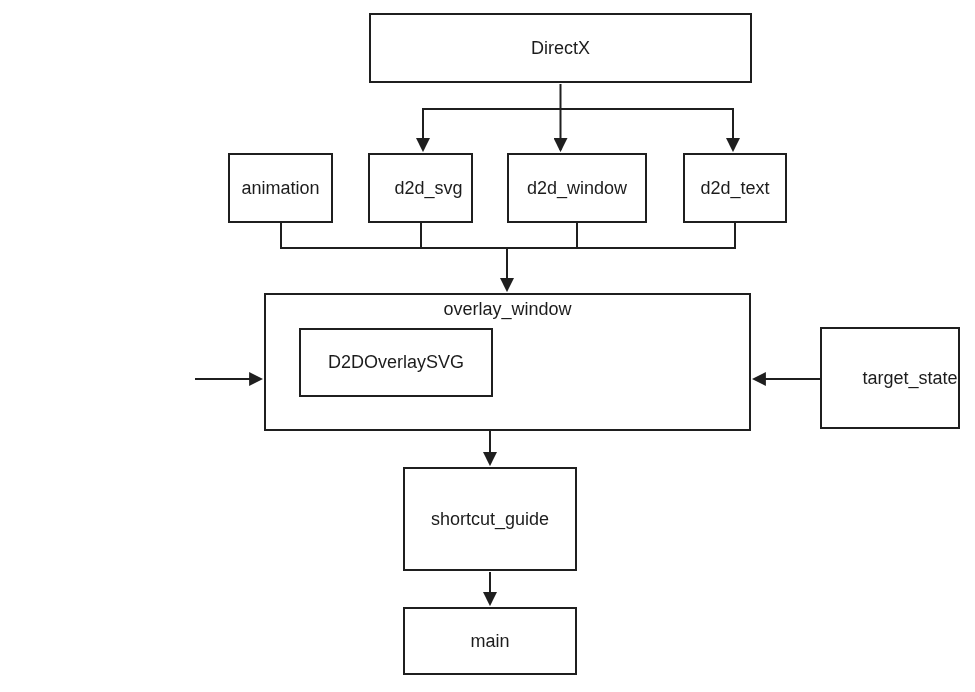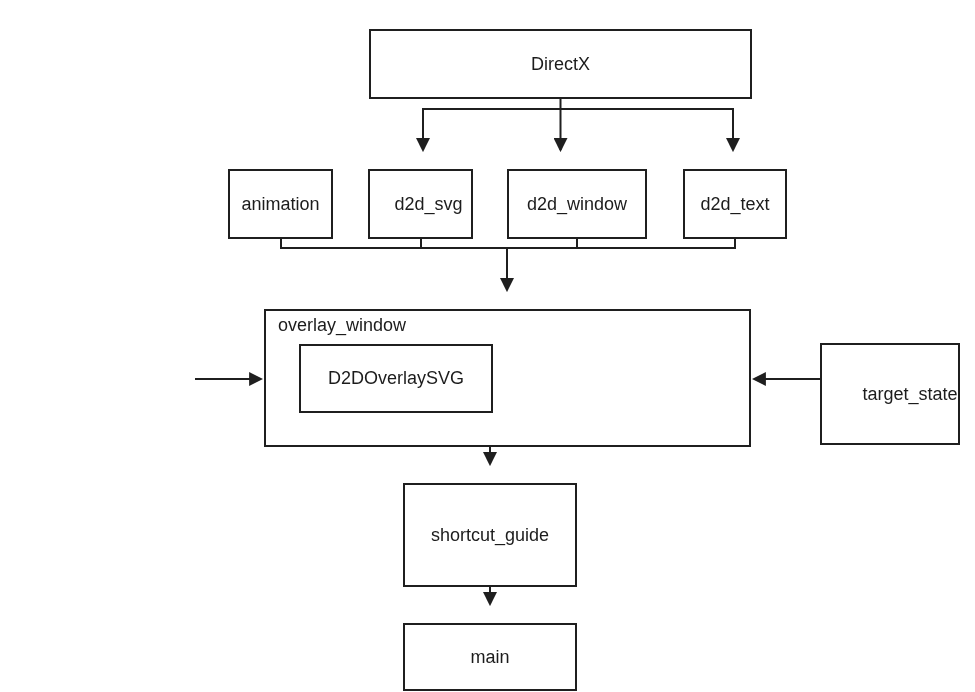--- a/index.html
+++ b/index.html
@@ -27,31 +27,30 @@
   .node {
     position: absolute;
     box-sizing: border-box;
     border: 2px solid #1f1f1f;
     background: #ffffff;
     display: flex;
     align-items: center;
     justify-content: center;
     text-align: center;
     line-height: 1.15;
-    margin-top: 16px;
   }
   .group {
     
   }
   .group-title {
     position: absolute;
     top: 4px;
-    left: 12px;
+    left: 0;
     right: 0;
-    text-align: left;
+    text-align: center;
   }
   
   #n-directx        { left: 369px; top: 13px;  width: 383px; height: 70px; }
   #n-animation      { left: 228px; top: 153px; width: 105px; height: 70px; }
   #n-d2d-svg        { left: 368px; top: 153px; width: 105px; height: 70px; padding-left: 16px; }
   #n-d2d-window     { left: 507px; top: 153px; width: 140px; height: 70px; }
   #n-d2d-text       { left: 683px; top: 153px; width: 104px; height: 70px; }
   #n-overlay        { left: 264px; top: 293px; width: 487px; height: 138px; }
   #n-overlay-svg    { left: 299px; top: 328px; width: 194px; height: 69px; }
   #n-overlay-win    { left: 508px; top: 328px; width: 209px; height: 70px; }

